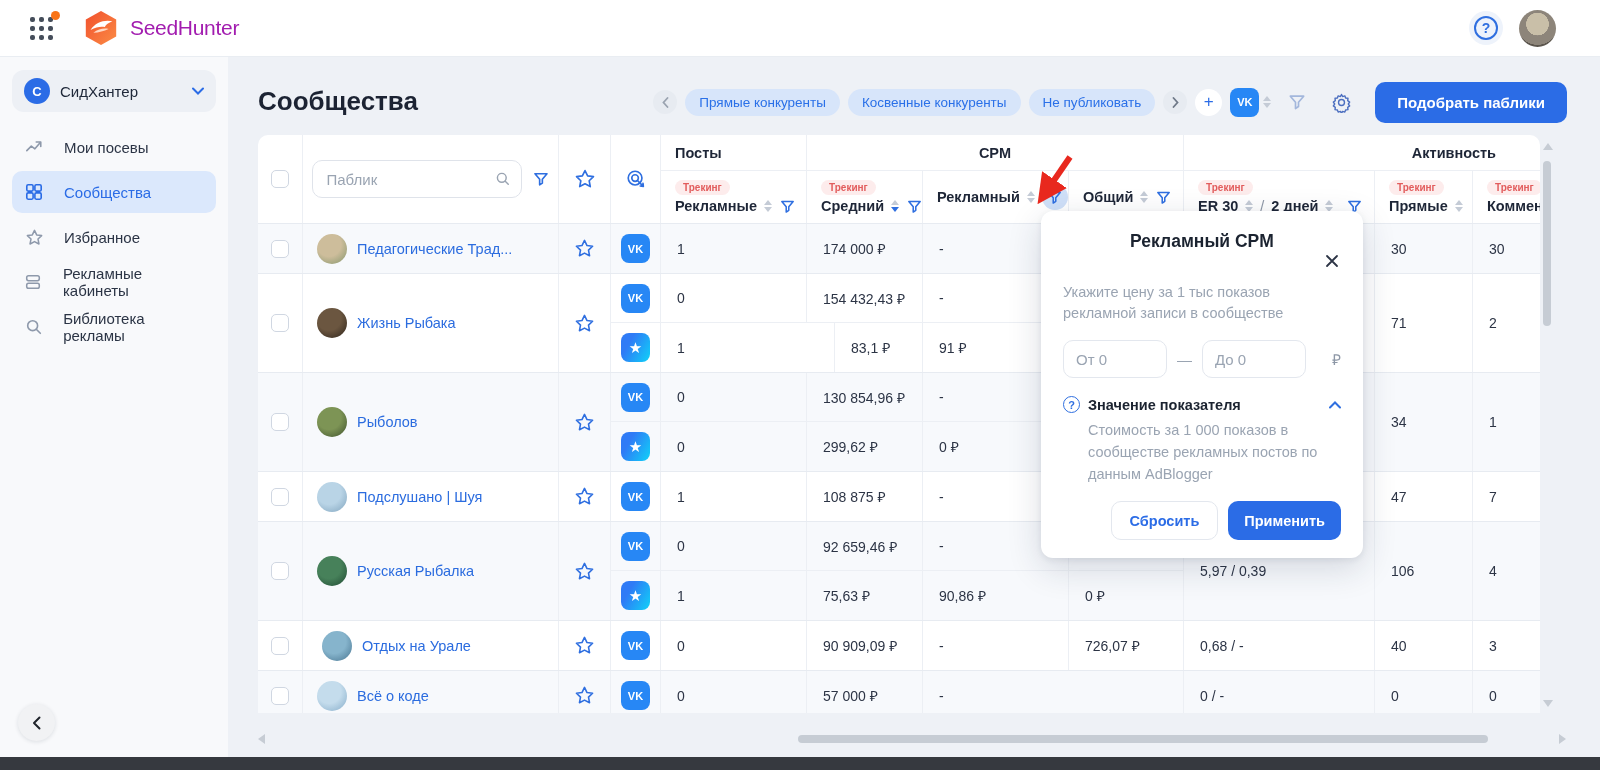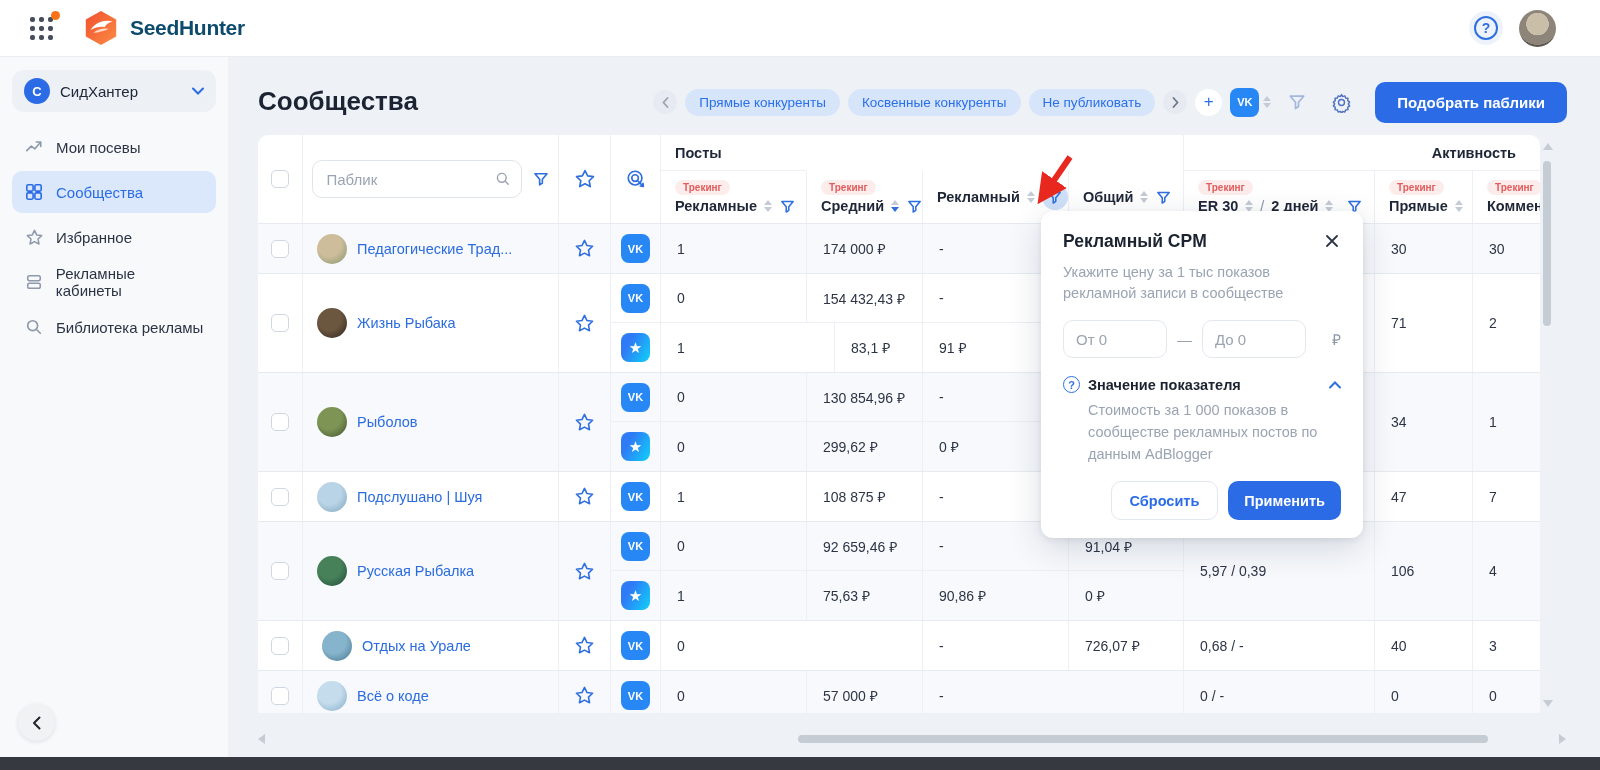--- a/index.html
+++ b/index.html
@@ -7,34 +7,34 @@
   #screen{position:relative;width:1600px;height:770px;background:#eef1f6;}
 
   
   .app-header{position:absolute;left:0;top:0;width:1600px;height:56px;background:#ffffff;border-bottom:1px solid #e9edf2;display:flex;align-items:center;z-index:20;}
   .apps-grid{position:relative;width:26px;height:26px;margin-left:30px;cursor:pointer;}
   .apps-grid .dots{display:grid;grid-template-columns:repeat(3,6px);grid-template-rows:repeat(3,6px);gap:3px;margin-top:2px;}
   .apps-grid .dots i{width:5px;height:5px;border-radius:2px;background:#454d5a;}
   .apps-grid .notif{position:absolute;right:-4px;top:-4px;width:9px;height:9px;border-radius:50%;background:#f97316;}
   .brand{display:flex;align-items:center;gap:10px;margin-left:26px;}
   .brand-mark{width:38px;height:38px;}
-  .brand-name{font-size:21px;font-weight:700;color:#0c4a6e;letter-spacing:-0.3px;}
+  .brand-name{font-size:21px;font-weight:400;color:#a21caf;letter-spacing:-0.3px;}
   .hdr-right{margin-left:auto;display:flex;align-items:center;gap:16px;margin-right:44px;}
   .help-btn{width:34px;height:34px;border-radius:50%;background:#eef3fb;display:flex;align-items:center;justify-content:center;cursor:pointer;}
   .help-circ{width:24px;height:24px;border-radius:50%;border:2px solid #2f6fe0;color:#2f6fe0;font-weight:700;font-size:14px;display:flex;align-items:center;justify-content:center;box-sizing:border-box;}
   .avatar{width:37px;height:37px;border-radius:50%;background:radial-gradient(circle at 50% 38%,#c9bfa8 0 38%,#8d857a 39% 70%,#5c564e 71%);cursor:pointer;}
 
   
   .sidebar{position:absolute;left:0;top:56px;width:228px;height:701px;background:#f8f9fb;z-index:10;}
   .acct{margin:14px 12px 10px 12px;height:42px;background:#edf0f5;border-radius:12px;display:flex;align-items:center;padding:0 12px;cursor:pointer;}
   .acct-avatar{width:26px;height:26px;border-radius:50%;background:#2b6ce6;color:#fff;font-size:13px;font-weight:700;display:flex;align-items:center;justify-content:center;}
   .acct-name{margin-left:10px;font-size:15px;color:#20293a;font-weight:500;}
   .acct-chev{margin-left:auto;color:#2b6ce6;}
   .nav{margin-top:14px;}
-  .nav-item{display:flex;align-items:center;gap:12px;height:42px;margin:3px 12px;padding:0 12px;border-radius:10px;color:#2b3445;font-size:15px;cursor:pointer;}
+  .nav-item{display:flex;align-items:center;gap:20px;height:42px;margin:3px 12px;padding:0 12px;border-radius:10px;color:#2b3445;font-size:15px;cursor:pointer;}
   .nav-item .nico{width:20px;height:20px;display:flex;align-items:center;justify-content:center;color:#8e99ab;}
   .nav-item.active{background:#dbe8fc;color:#2b6ce6;font-weight:500;}
   .nav-item.active .nico{color:#2b6ce6;}
   .collapse-btn{position:absolute;left:18px;bottom:16px;width:37px;height:37px;border-radius:50%;background:#f1f2f4;box-shadow:0 1px 4px rgba(20,30,50,.12);display:flex;align-items:center;justify-content:center;color:#20242b;cursor:pointer;font-size:16px;}
 
   
   .main{position:absolute;left:228px;top:56px;right:0;bottom:13px;background:#eef1f6;}
   .page-title{position:absolute;left:30px;top:30px;font-size:26px;font-weight:800;color:#1c2333;margin:0;}
   .toolbar{position:absolute;right:33px;top:26px;height:40px;display:flex;align-items:center;gap:8px;}
   .chev-circ{width:24px;height:24px;border-radius:50%;background:#e7ebf1;display:flex;align-items:center;justify-content:center;color:#8b95a5;font-size:13px;font-weight:700;cursor:pointer;}
@@ -84,21 +84,21 @@
   .varrow.up{top:2px;border-bottom:7px solid #c6ccd4;}
   .varrow.dn{bottom:2px;border-top:7px solid #c6ccd4;}
   .hscroll{position:absolute;left:30px;top:677px;width:1312px;height:12px;}
   .hscroll .hthumb{position:absolute;left:540px;top:2px;width:690px;height:8px;border-radius:4px;background:#c6ccd4;}
   .harrow{position:absolute;top:1px;width:0;height:0;border-top:5px solid transparent;border-bottom:5px solid transparent;}
   .harrow.l{left:0;border-right:7px solid #c6ccd4;}
   .harrow.r{right:4px;border-left:7px solid #c6ccd4;}
 
   
   .popup{position:absolute;left:813px;top:155px;width:322px;background:#fff;border-radius:12px;box-shadow:0 10px 34px rgba(25,39,70,.16),0 2px 6px rgba(25,39,70,.08);z-index:50;padding:20px 22px 18px 22px;box-sizing:border-box;}
-  .popup-head{display:flex;align-items:flex-end;}
+  .popup-head{display:flex;align-items:center;flex-direction:column;}
   .popup-title{font-size:17.5px;font-weight:800;color:#1b2330;margin:0;}
   .popup-close{margin-left:auto;color:#2c3445;font-size:15px;cursor:pointer;line-height:1;padding:2px;}
   .popup-desc{margin-top:10px;font-size:14.5px;line-height:1.45;color:#9aa4b2;}
   .range-row{display:flex;align-items:center;margin-top:16px;gap:10px;}
   .range-row input{width:104px;height:38px;border:1px solid #e3e7ee;border-radius:10px;padding:0 12px;font-size:15px;color:#333;font-family:"Liberation Sans",sans-serif;outline:none;box-sizing:border-box;}
   .range-row input::placeholder{color:#9aa4b2;}
   .range-dash{color:#9aa4b2;font-size:15px;}
   .range-cur{margin-left:auto;color:#8d97a6;font-size:15px;}
   .hint-head{display:flex;align-items:center;margin-top:18px;gap:8px;}
   .q-circ{width:17px;height:17px;border-radius:50%;border:1.6px solid #2f6fe0;color:#2f6fe0;font-size:11px;font-weight:700;display:flex;align-items:center;justify-content:center;flex:none;box-sizing:border-box;}
@@ -283,21 +283,22 @@
         </div>
         <div class="th-merged" style="grid-column:4;">
           <svg width="22" height="22" viewBox="0 0 24 24">
               <circle cx="11" cy="11" r="7.5" fill="none" stroke="#2f6fe0" stroke-width="1.8"></circle>
               <circle cx="11" cy="11" r="3.6" fill="none" stroke="#2f6fe0" stroke-width="1.8"></circle>
               <path d="M14 14 L20 20 M20 20 l-3.4 -0.4 M20 20 l-0.4 -3.4" stroke="#2f6fe0" stroke-width="1.8" stroke-linecap="round"></path>
             </svg>
         </div>
 
         <div class="group-cell" style="grid-column:5;padding-left:14px;">Посты</div>
-        <div class="group-cell" style="grid-column:9 / span 3;justify-content:flex-end;padding-right:24px;">Активность</div>
+        <div class="group-cell" style="grid-column:6 / span 3;justify-content:center;">CPM</div>
+        <div class="group-cell" style="grid-column:9 / span 3;justify-content:flex-end;padding-right:44px;">Активность</div>
 
         <div class="th-cell" style="grid-column:5;">
           <span class="badge-track">Трекинг</span>
           <div class="th-line">
             <span>Рекламные</span>
             <span class="caret-stack">
                 <span class="car-up"></span>
                 <span class="car-dn"></span>
               </span>
             <span class="funnel">
@@ -558,20 +559,21 @@
               <span class="row-star">
                 <svg width="21" height="21" viewBox="0 0 20 20">
                   <path d="M10 2.3 L12.4 7.2 L17.7 7.9 L13.8 11.6 L14.8 16.9 L10 14.4 L5.2 16.9 L6.2 11.6 L2.3 7.9 L7.6 7.2 Z" fill="none" stroke="#2f6fe0" stroke-width="1.5" stroke-linejoin="round"></path>
                 </svg>
               </span>
             </div>
             <div class="cell cen" style="grid-area: 1 / 4 / span 1;">
               <div class="vk-badge">VK</div>
             </div>
             <div class="cell " style="grid-area: 1 / 5 / span 1;">0</div>
+            <div class="cell " style="grid-area: 1 / 6 / span 1;">90 909,09 ₽</div>
             <div class="cell " style="grid-area: 1 / 7 / span 1;">-</div>
             <div class="cell " style="grid-area: 1 / 8 / span 1;">726,07 ₽</div>
             <div class="cell " style="grid-area: 1 / 9 / span 1;">0,68 / -</div>
             <div class="cell " style="grid-area: 1 / 10 / span 1;">40</div>
             <div class="cell " style="grid-area: 1 / 11 / span 1;">3</div>
           </div>
           <div class="cols community alt" style="grid-template-columns: 44px 256px 52px 50px 146px 116px 146px 115px 191px 98px 1fr; grid-auto-rows: 49px;">
             <div class="cell cen first" style="grid-area: 1 / 1 / span 1;">
               <div class="cbox"></div>
             </div>

